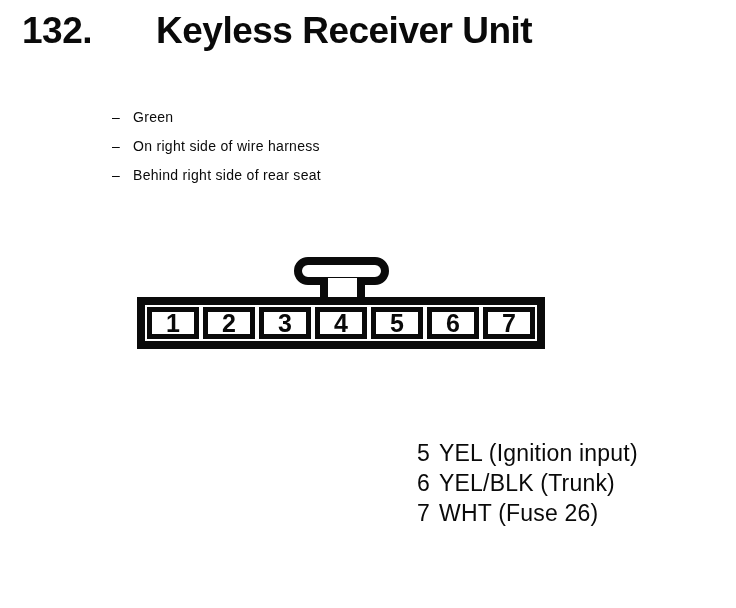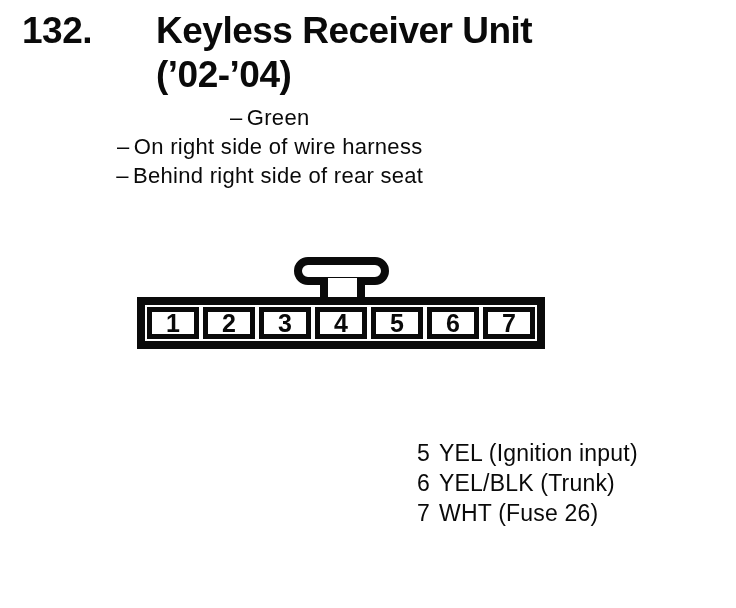--- a/index.html
+++ b/index.html
@@ -35,25 +35,24 @@
     letter-spacing: -0.5px;
     line-height: 44px;
     white-space: nowrap;
     margin-left: 40px;
   }
   
   .notes {
     position: absolute;
     left: 112px;
     top: 103px;
-    font-size: 22px;
+    font-size: 14px;
     letter-spacing: 0.3px;
     line-height: 29px;
     font-weight: 500;
-    text-align: center;
   }
   .note-row { white-space: nowrap; }
   .note-dash { display: inline-block; width: 21px; }
   
   .tab-pill {
     position: absolute;
     left: 294px;
     top: 257px;
     width: 95px;
     height: 28px;
@@ -121,21 +120,20 @@
   }
 </style>
 </head>
 <body>
 
 <div class="page">
 
   <div class="section-number">132.</div>
   <div class="title-block">
     <div>Keyless Receiver Unit</div>
-    <div>(’02-’04)</div>
   </div>
 
   <div class="notes">
     <div class="note-row">
       <span class="note-dash">–</span><span>Green</span>
     </div>
     <div class="note-row">
       <span class="note-dash">–</span><span>On right side of wire harness</span>
     </div>
     <div class="note-row">

